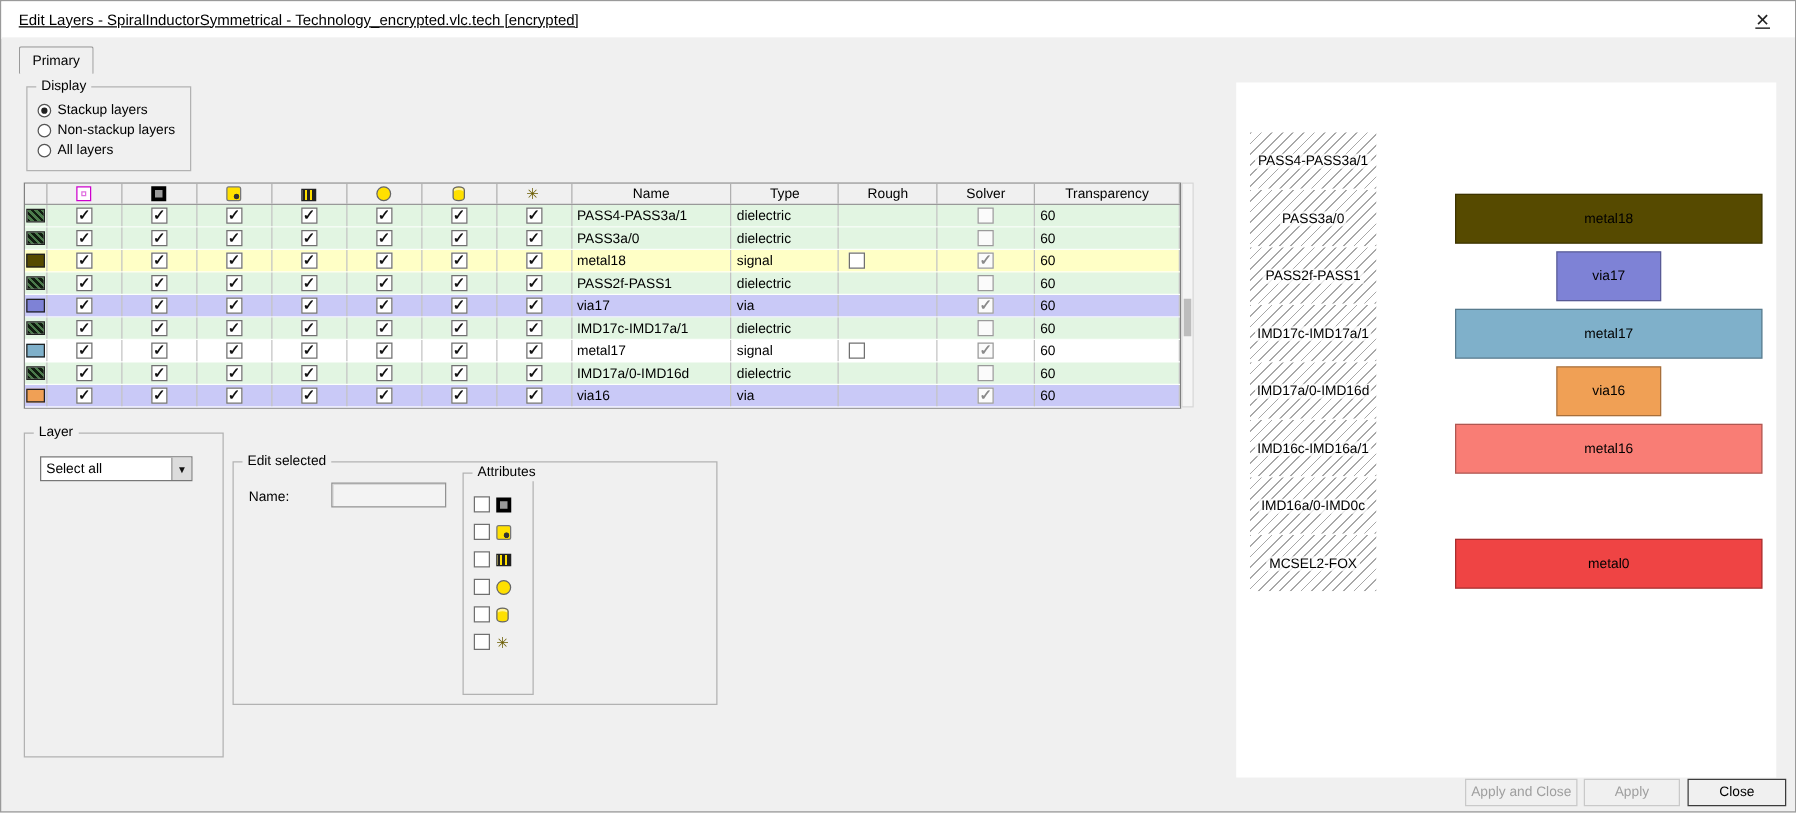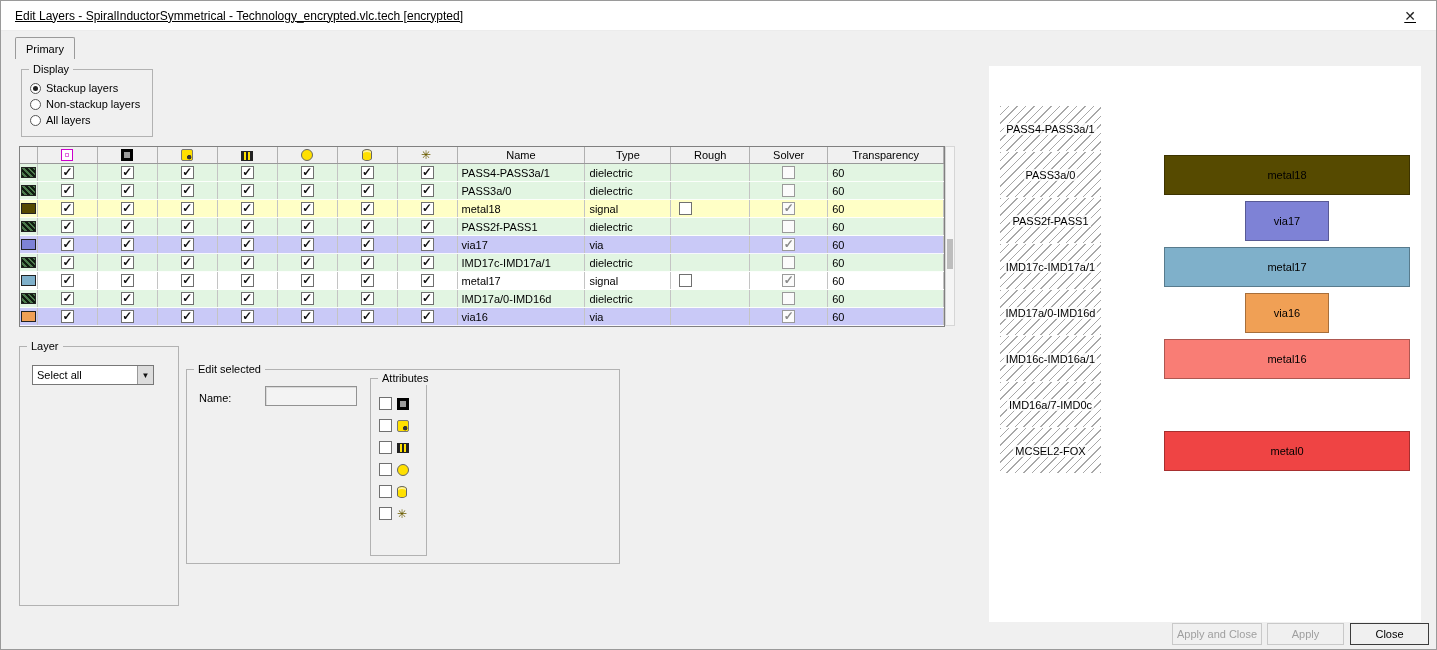--- a/index.html
+++ b/index.html
@@ -492,21 +492,21 @@
 </div>
 
 <div class="group" style="left:18px; top:345px; width:160px; height:260px;">
   <span class="legend">Layer</span>
   <div class="combo" style="left:12px; top:18px; width:122px;">
     <span class="val">Select all</span>
     <span class="arrow">▼</span>
   </div>
 </div>
 
-<div class="group" style="left:185px; top:368px; width:434px; height:195px;">
+<div class="group" style="left:185px; top:368px; width:388px; height:195px;">
   <span class="legend">Edit selected</span>
   <span class="name-label">Name:</span>
   <input class="name-input" value="" style="">
 
   <div class="group" style="left:183px; top:8px; width:57px; height:178px;">
     <span class="legend">Attributes</span>
     <div class="check-list" style="top:18px;">
         <div class="check-row">
           <div class="cb"></div>
           <div class="icon icon-filled-square"></div>
@@ -550,21 +550,21 @@
       <div class="diel-cell">
         <div class="diel-label">IMD17c-IMD17a/1</div>
       </div>
       <div class="diel-cell">
         <div class="diel-label">IMD17a/0-IMD16d</div>
       </div>
       <div class="diel-cell">
         <div class="diel-label">IMD16c-IMD16a/1</div>
       </div>
       <div class="diel-cell">
-        <div class="diel-label">IMD16a/7-IMD0c</div>
+        <div class="diel-label">IMD16a/0-IMD0c</div>
       </div>
       <div class="diel-cell">
         <div class="diel-label">MCSEL2-FOX</div>
       </div>
     </div>
   <div>
       <div class="bar metal" style="top: 89px; background: rgb(86, 74, 0);">metal18</div>
       <div class="bar via" style="top: 135px; background: rgb(126, 130, 214);">via17</div>
       <div class="bar metal" style="top: 181px; background: rgb(127, 176, 202);">metal17</div>
       <div class="bar via" style="top: 227px; background: rgb(240, 160, 85);">via16</div>

